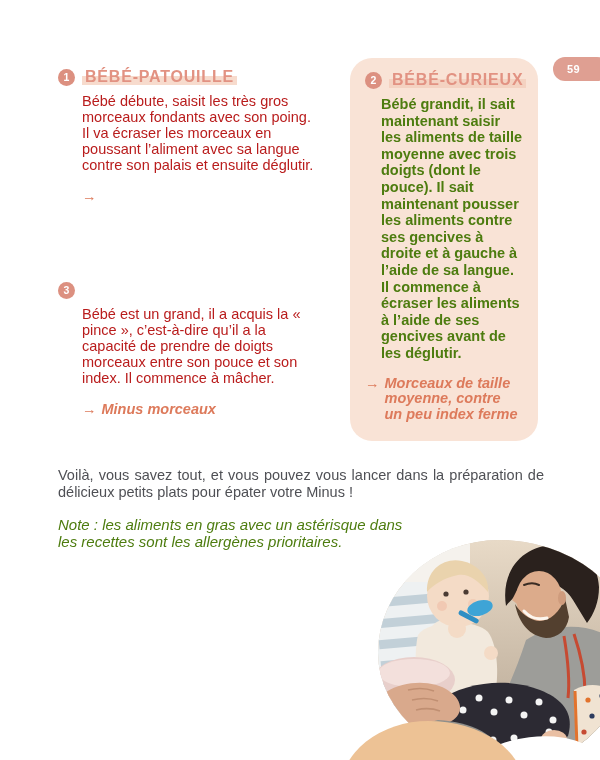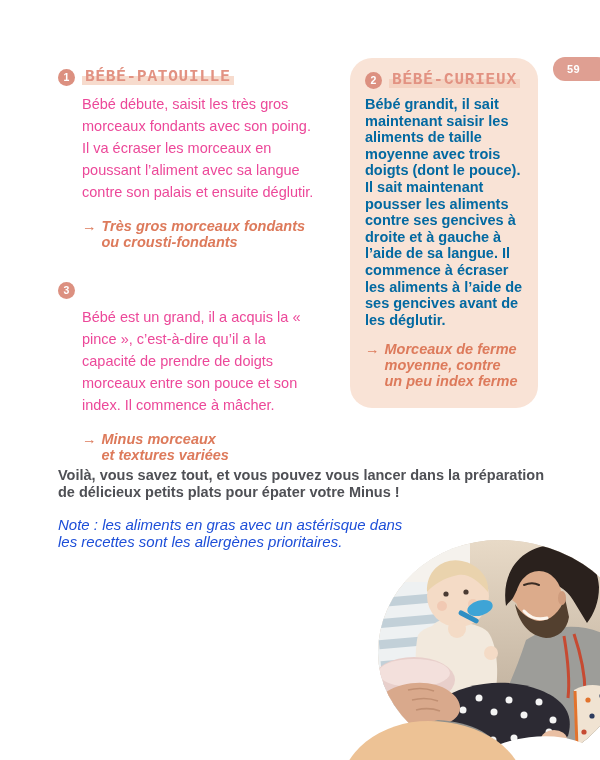--- a/index.html
+++ b/index.html
@@ -19,44 +19,44 @@
   .sec1{left:58px;top:68px;}
   .sec3{left:58px;top:282px;}
   .sec-head{display:flex;align-items:center;gap:7px;}
   .numc{
     flex:0 0 auto;width:17px;height:17px;border-radius:50%;background:#dc9080;
     color:#fff;font-size:10.5px;font-weight:700;line-height:17px;text-align:center;
   }
   .sec-title{
     font-size:16px;font-weight:700;letter-spacing:.8px;color:#e29282;
     background:linear-gradient(to bottom,rgba(0,0,0,0) 44%,#f7dbcd 44%,#f7dbcd 96%,rgba(0,0,0,0) 96%);
-    padding:0 3px;white-space:nowrap;font-family:Liberation Mono, monospace;
+    padding:0 3px;white-space:nowrap;
   }
   .boxsec .sec-title{
     background:linear-gradient(to bottom,rgba(0,0,0,0) 44%,#f4d2c1 44%,#f4d2c1 96%,rgba(0,0,0,0) 96%);
   }
-  .sec-body{margin:7px 0 0 24px;font-size:14.5px;line-height:22px;color:#ec4899;}
+  .sec-body{margin:7px 0 0 24px;font-size:14.5px;line-height:16px;color:#b91c1c;}
   .note{display:flex;gap:5px;margin:16px 0 0 24px;color:#dd7a5b;
         font-size:14.5px;font-weight:700;font-style:italic;line-height:15.8px;}
   .note .arr{flex:0 0 auto;font-style:normal;font-weight:700;}
   
   .boxsec{
     position:absolute;left:350px;top:58px;width:188px;box-sizing:border-box;
     background:#f9e3d6;border-radius:22px;padding:13px 15px 18px 15px;
   }
-  .boxsec .sec-body{margin-left:0;color:#0369a1;font-weight:600;line-height:16.6px;}
+  .boxsec .sec-body{margin-left:16px;color:#4d7c0f;font-weight:600;line-height:16.6px;}
   .boxsec .note{margin-left:0;margin-top:14px;}
   
   .lead{
     position:absolute;left:58px;top:467px;width:486px;margin:0;
-    font-size:14.5px;font-weight:700;line-height:17px;color:#4f5055;text-align:justify;
+    font-size:14.5px;font-weight:400;line-height:17px;color:#4f5055;text-align:justify;
   }
   .notepara{
     position:absolute;left:58px;top:517px;width:348px;margin:0;
-    font-size:15px;font-style:italic;line-height:16.8px;color:#1d4ed8;
+    font-size:15px;font-style:italic;line-height:16.8px;color:#4d7c0f;
   }
   
   .photo{
     position:absolute;left:378px;top:540px;width:252px;height:225px;z-index:1;
     border-radius:48% 52% 45% 55% / 50% 46% 54% 50%;overflow:hidden;
   }
   .photo svg{display:block;width:100%;height:100%;}
   .whitecut{
     position:absolute;left:468px;top:737px;width:130px;height:62px;z-index:2;
     background:#ffffff;border-radius:50%;transform:rotate(-7deg);
@@ -76,53 +76,48 @@
   </div>
 
   <section class="sec sec1">
     <div class="sec-head">
       <span class="numc">1</span>
       <span class="sec-title">BÉBÉ-PATOUILLE</span>
     </div>
     <p class="sec-body">Bébé débute, saisit les très gros morceaux fondants avec son poing. Il va écraser les morceaux en poussant l’aliment avec sa langue contre son palais et ensuite déglutir.</p>
     <div class="note">
       <span class="arr">→</span>
-      <span>
-        <span>Très gros morceaux fondants</span><br>
-        <span>ou crousti-fondants</span>
-      </span>
     </div>
   </section>
 
   <section class="boxsec">
     <div class="sec-head">
       <span class="numc">2</span>
       <span class="sec-title">BÉBÉ-CURIEUX</span>
     </div>
     <p class="sec-body">Bébé grandit, il sait maintenant saisir les aliments de taille moyenne avec trois doigts (dont le pouce). Il sait maintenant pousser les aliments contre ses gencives à droite et à gauche à l’aide de sa langue. Il commence à écraser les aliments à l’aide de ses gencives avant de les déglutir.</p>
     <div class="note">
       <span class="arr">→</span>
       <span>
-        <span>Morceaux de ferme</span><br>
+        <span>Morceaux de taille</span><br>
         <span>moyenne, contre</span><br>
         <span>un peu index ferme</span>
       </span>
     </div>
   </section>
 
   <section class="sec sec3">
     <div class="sec-head">
       <span class="numc">3</span>
     </div>
     <p class="sec-body">Bébé est un grand, il a acquis la « pince », c’est-à-dire qu’il a la capacité de prendre de doigts morceaux entre son pouce et son index. Il commence à mâcher.</p>
     <div class="note">
       <span class="arr">→</span>
       <span>
         <span>Minus morceaux</span><br>
-        <span>et textures variées</span>
       </span>
     </div>
   </section>
 
   <p class="lead">Voilà, vous savez tout, et vous pouvez vous lancer dans la préparation de délicieux petits plats pour épater votre Minus !</p>
   <p class="notepara">Note : les aliments en gras avec un astérisque dans les recettes sont les allergènes prioritaires.</p>
 
   <div class="photo">
     <svg viewBox="0 0 252 225" xmlns="http://www.w3.org/2000/svg">
       <defs>

